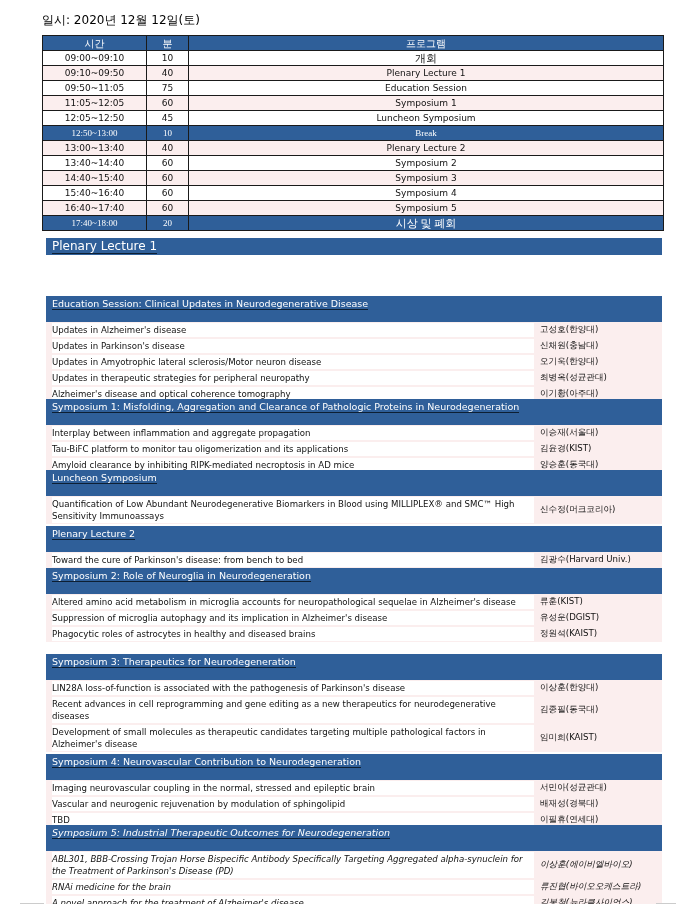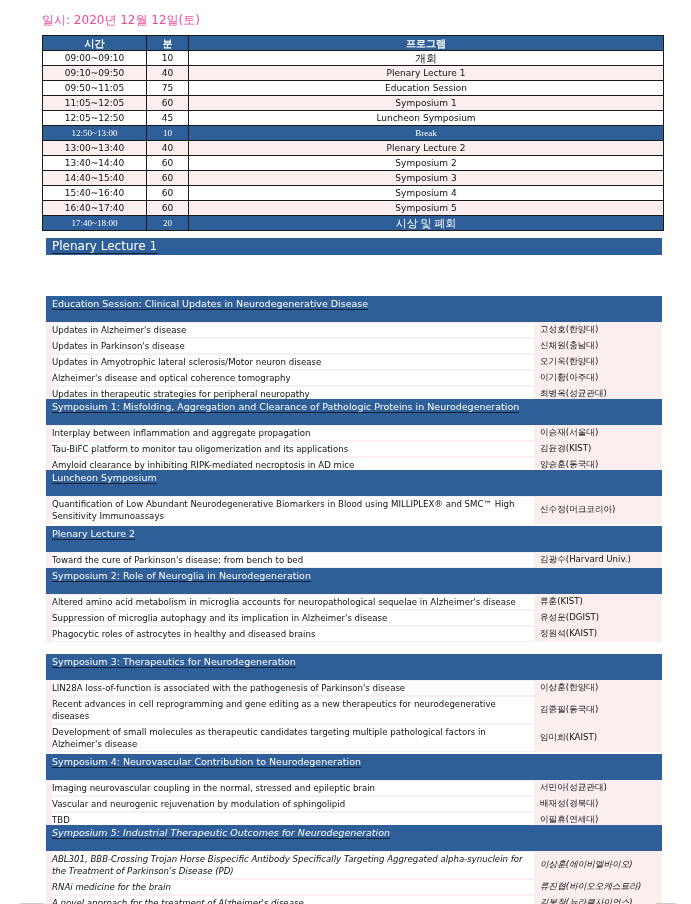--- a/index.html
+++ b/index.html
@@ -1,23 +1,23 @@
 <!DOCTYPE html>
 <html><head>
 <meta charset="utf-8">
 <style>
   * { box-sizing: border-box; margin: 0; padding: 0; }
   html, body { width: 691px; height: 904px; background: #ffffff; overflow: hidden; }
   body { font-family: "DejaVu Sans", sans-serif; color: #111; position: relative; }
 
-  .date-line { position: absolute; left: 42px; top: 12px; font-size: 12px; color: #ec4899; }
+  .date-line { position: absolute; left: 42px; top: 12px; font-size: 12px; color: #000000; }
 
   table.sched { position: absolute; left: 42px; top: 35px; width: 622px; border-collapse: collapse; font-size: 9px; }
   table.sched th, table.sched td { border: 1px solid #1a1a1a; text-align: center; height: 15px; line-height: 13px; padding: 0; }
-  table.sched th { background: #2f5f99; color: #fff; font-weight: bold; font-size: 10px; }
+  table.sched th { background: #2f5f99; color: #fff; font-weight: normal; font-size: 10px; }
   table.sched td.c-time { width: 104px; }
   table.sched td.c-min { width: 42px; }
   table.sched tr.white td { background: #ffffff; color: #111; }
   table.sched tr.pink td { background: #fbeeee; color: #111; }
   table.sched tr.dark td { background: #2f5f99; color: #fff; font-family: Liberation Serif, serif; }
   table.sched tr.big td.c-prog { font-size: 11px; }
 
   .sec { position: absolute; left: 46px; width: 616px; }
   .sec-head { background: #2f5f99; color: #fff; height: 26px; line-height: 15px; font-size: 9.5px; padding-left: 6px; white-space: nowrap; overflow: hidden; }
   .sec-head span { border-bottom: 1px solid #0d1f33; padding-bottom: 0px; }
@@ -119,27 +119,27 @@
     </div>
   <div class="row">
       <div class="title">Updates in Parkinson's disease</div>
       <div class="speaker">신채원(충남대)</div>
     </div>
   <div class="row">
       <div class="title">Updates in Amyotrophic lateral sclerosis/Motor neuron disease</div>
       <div class="speaker">오기욱(한양대)</div>
     </div>
   <div class="row">
+      <div class="title">Updates in therapeutic strategies for peripheral neuropathy</div>
+      <div class="speaker">최병옥(성균관대)</div>
+    </div>
+  <div class="row">
       <div class="title">Alzheimer's disease and optical coherence tomography</div>
       <div class="speaker">이기황(아주대)</div>
     </div>
-  <div class="row">
-      <div class="title">Updates in therapeutic strategies for peripheral neuropathy</div>
-      <div class="speaker">최병옥(성균관대)</div>
-    </div>
 </div>
 
 <div class="sec" style="top:399px;">
   <div class="sec-head"><span>Symposium 1: Misfolding, Aggregation and Clearance of Pathologic Proteins in Neurodegeneration</span></div>
   <div class="row">
       <div class="title">Interplay between inflammation and aggregate propagation</div>
       <div class="speaker">이승재(서울대)</div>
     </div>
   <div class="row">
       <div class="title">Tau-BiFC platform to monitor tau oligomerization and its applications</div>

